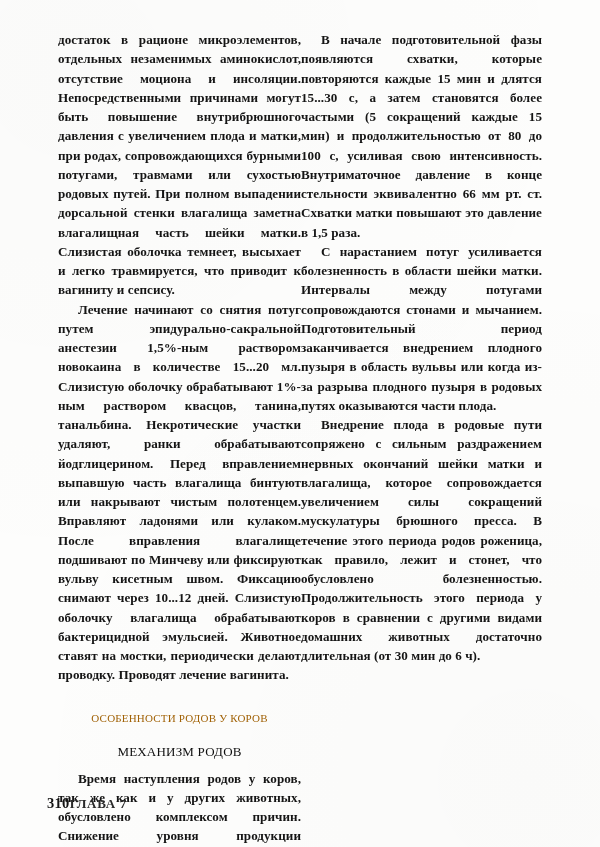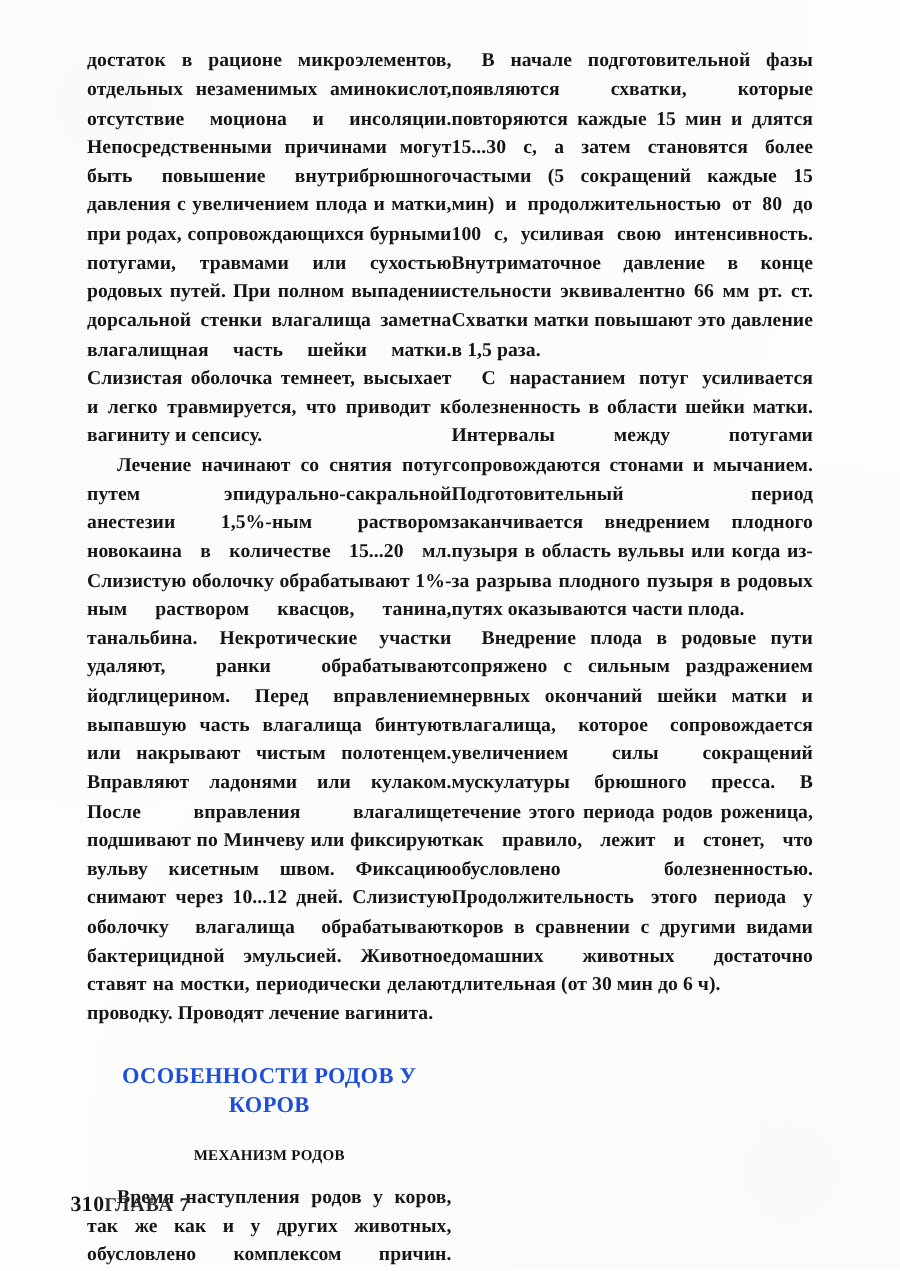--- a/index.html
+++ b/index.html
@@ -48,32 +48,32 @@
     text-justify: inter-word;
     color: #151515;
     font-weight: 600;
     letter-spacing: 0.05px;
     -webkit-font-smoothing: none;
   }
   p.body.indent { text-indent: 20px; }
 
   h2.section-title {
     margin: 0;
-    font-size: 15px;
+    font-size: 11px;
     line-height: 19px;
-    font-weight: 700;
+    font-weight: 400;
     text-align: center;
-    color: #1d4ed8;
+    color: #a16207;
     letter-spacing: 0.2px;
   }
   h3.subsection-title {
     margin: 0;
-    font-size: 10px;
+    font-size: 13px;
     line-height: 17px;
-    font-weight: 700;
+    font-weight: 400;
     text-align: center;
     color: #101010;
     letter-spacing: 0.2px;
   }
   .gap-before-h2 { height: 24px; }
   .gap-after-h2  { height: 15px; }
   .gap-after-h3  { height: 9px; }
 
   .footer {
     position: absolute;

